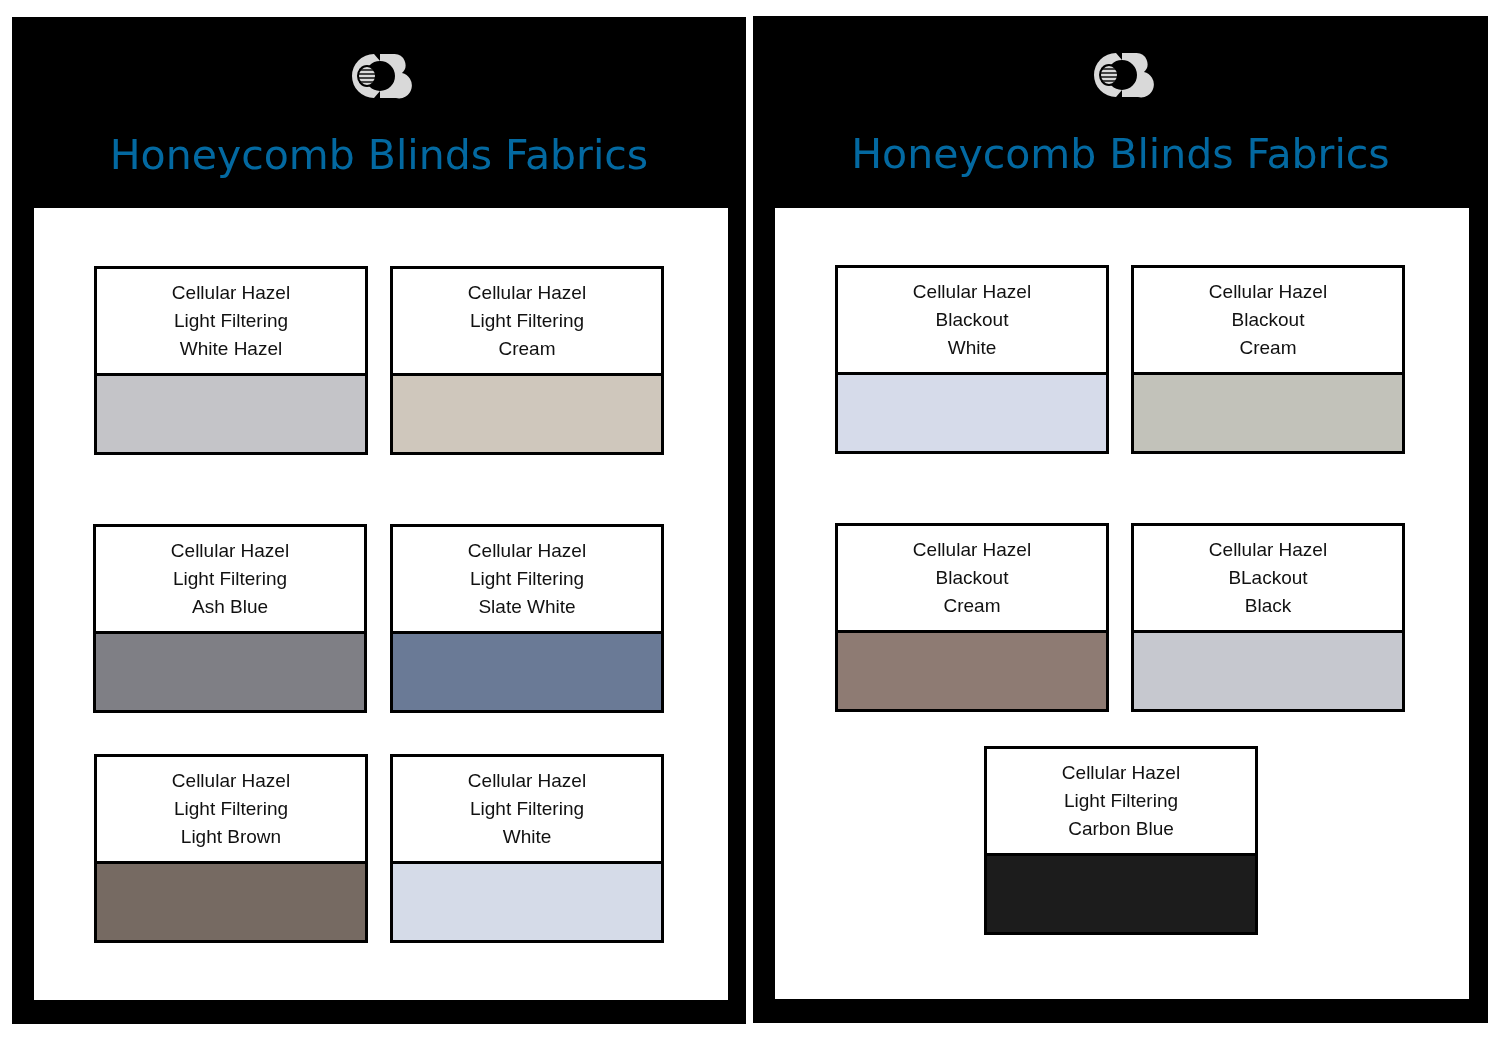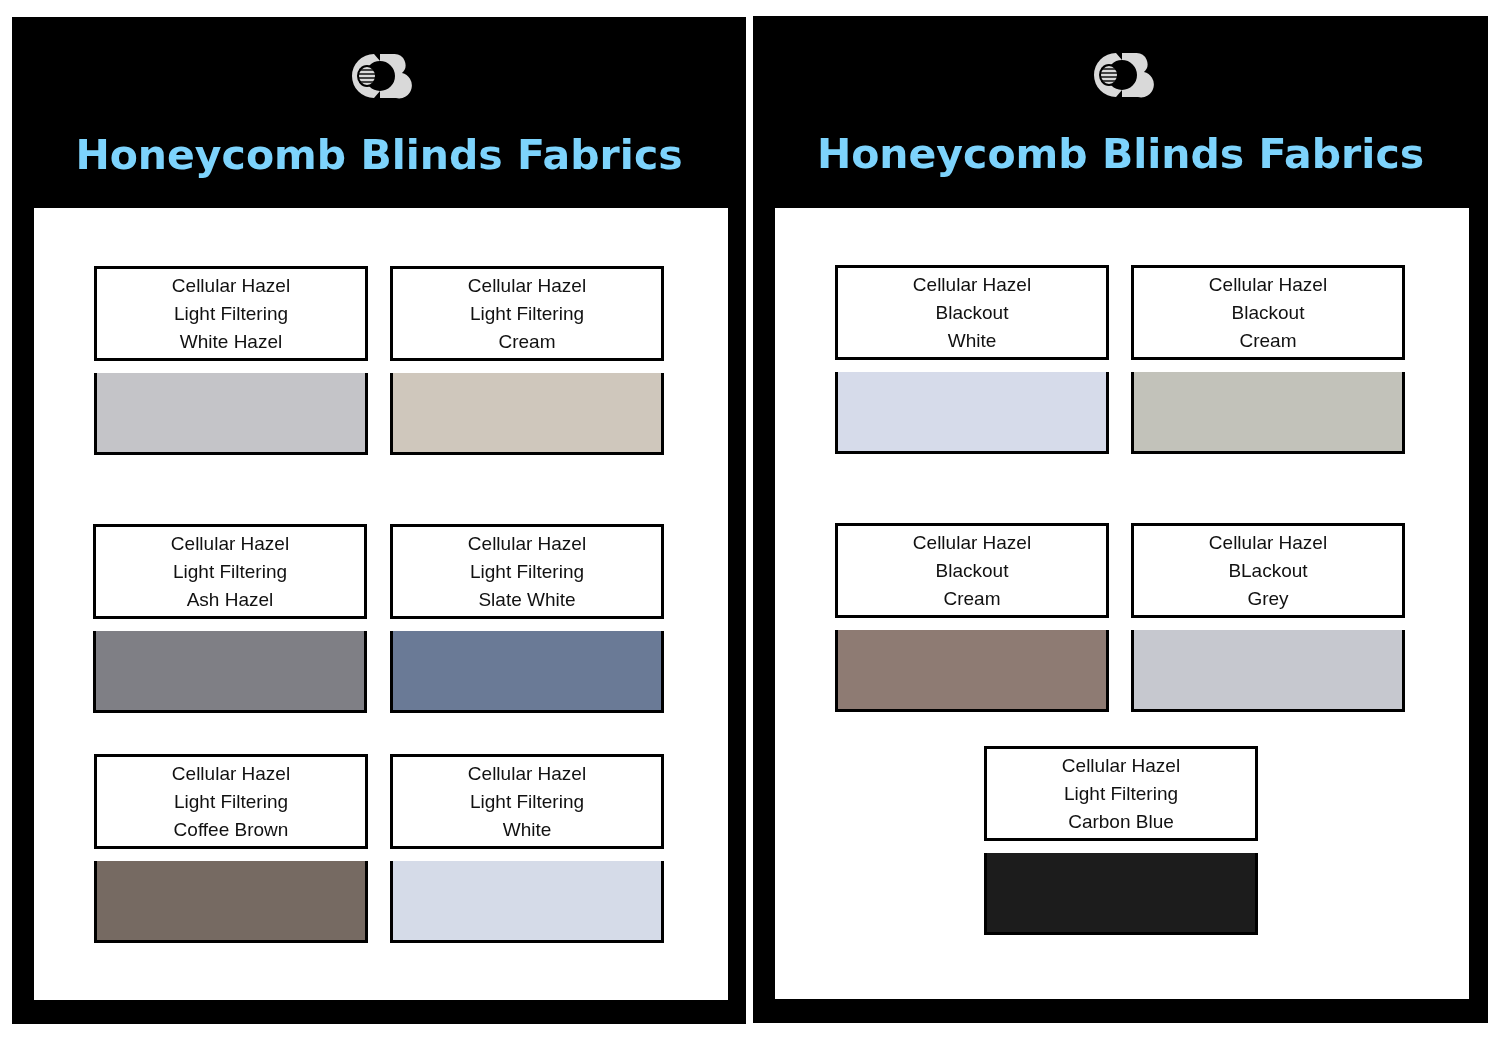--- a/index.html
+++ b/index.html
@@ -22,44 +22,44 @@
     top: 34px;
     left: 50%;
     transform: translateX(-50%);
     width: 70px; height: 50px;
   }
   .title {
     position: absolute;
     top: 110px;
     left: 0; right: 0;
     text-align: center;
-    color: #7dd3fc;
+    color: #0369a1;
     font-family: "DejaVu Sans", sans-serif;
-    font-weight: bold;
+    font-weight: normal;
     font-size: 41px;
     letter-spacing: 0px;
     line-height: 56px;
   }
   .inner {
     position: absolute;
     background: #ffffff;
   }
   .panel-left  .inner { left: 22px; top: 191px; width: 694px; height: 792px; }
   .panel-right .inner { left: 22px; top: 192px; width: 694px; height: 791px; }
 
   .card {
     position: absolute;
     width: 274px;
     height: 189px;
     box-sizing: border-box;
   }
   .card-label {
     position: absolute;
     left: 0; top: 0;
-    width: 274px; height: 95px;
+    width: 274px; height: 110px;
     box-sizing: border-box;
     border: 3px solid #000;
     background: #fff;
     display: flex;
     flex-direction: column;
     align-items: center;
     justify-content: center;
     font-family: "Liberation Sans", sans-serif;
     font-size: 19px;
     line-height: 28px;
@@ -107,37 +107,37 @@
         <span>Cellular Hazel</span>
         <span>Light Filtering</span>
         <span>Cream</span>
       </div>
       <div class="card-swatch" style="background:#cfc7bc;"></div>
     </div>
     <div class="card" style="left:59px;top:316px;">
       <div class="card-label">
         <span>Cellular Hazel</span>
         <span>Light Filtering</span>
-        <span>Ash Hazel</span>
+        <span>Ash Blue</span>
       </div>
       <div class="card-swatch" style="background:#7f7f85;"></div>
     </div>
     <div class="card" style="left:356px;top:316px;">
       <div class="card-label">
         <span>Cellular Hazel</span>
         <span>Light Filtering</span>
         <span>Slate White</span>
       </div>
       <div class="card-swatch" style="background:#6a7a96;"></div>
     </div>
     <div class="card" style="left:60px;top:546px;">
       <div class="card-label">
         <span>Cellular Hazel</span>
         <span>Light Filtering</span>
-        <span>Coffee Brown</span>
+        <span>Light Brown</span>
       </div>
       <div class="card-swatch" style="background:#766a62;"></div>
     </div>
     <div class="card" style="left:356px;top:546px;">
       <div class="card-label">
         <span>Cellular Hazel</span>
         <span>Light Filtering</span>
         <span>White</span>
       </div>
       <div class="card-swatch" style="background:#d5dbe8;"></div>
@@ -181,21 +181,21 @@
         <span>Cellular Hazel</span>
         <span>Blackout</span>
         <span>Cream</span>
       </div>
       <div class="card-swatch" style="background:#8e7b73;"></div>
     </div>
     <div class="card" style="left:356px;top:315px;">
       <div class="card-label">
         <span>Cellular Hazel</span>
         <span>BLackout</span>
-        <span>Grey</span>
+        <span>Black</span>
       </div>
       <div class="card-swatch" style="background:#c6c8cf;"></div>
     </div>
     <div class="card" style="left:209px;top:538px;">
       <div class="card-label">
         <span>Cellular Hazel</span>
         <span>Light Filtering</span>
         <span>Carbon Blue</span>
       </div>
       <div class="card-swatch" style="background:#1c1c1c;"></div>

